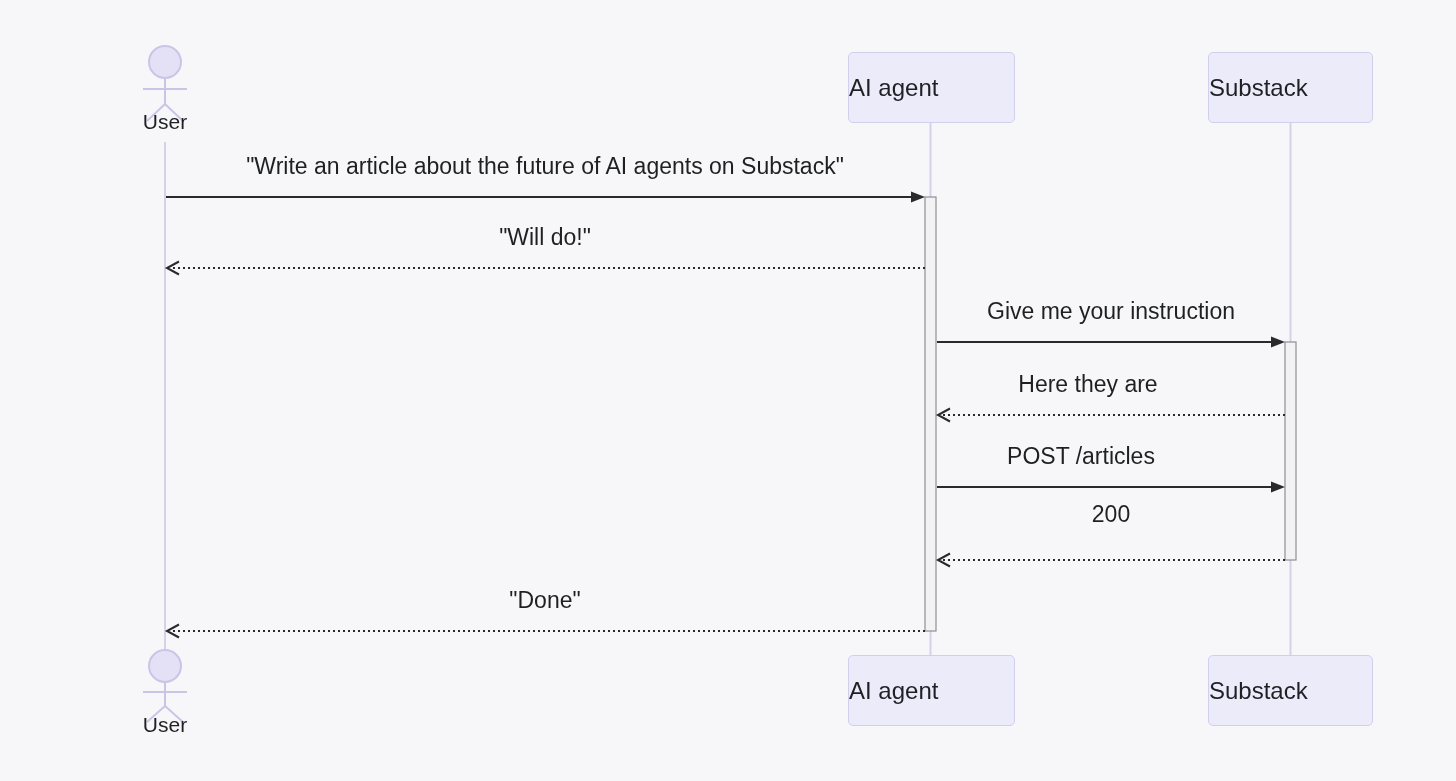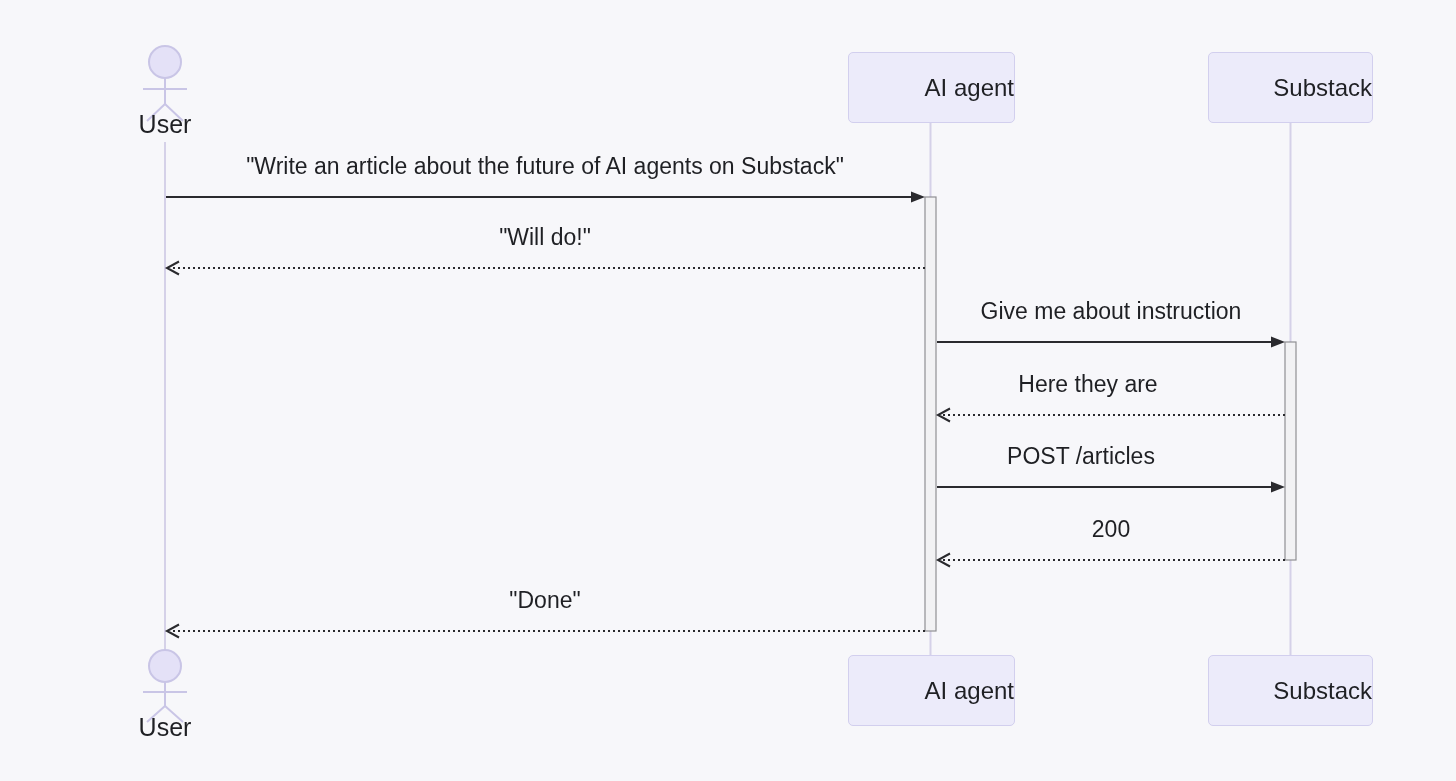--- a/index.html
+++ b/index.html
@@ -18,29 +18,29 @@
     position: absolute; left: 0; top: 0;
   }
   .participant-box {
     position: absolute;
     box-sizing: border-box;
     background: #ecebfa;
     border: 1px solid #d2cfee;
     border-radius: 5px;
     display: flex;
     align-items: center;
-    justify-content: flex-end;
+    justify-content: flex-start;
     font-size: 24px;
     color: #1f2024;
     z-index: 3;
   }
   .actor-label {
     position: absolute;
     text-align: center;
-    font-size: 25px;
+    font-size: 21px;
     color: #1f2024;
     z-index: 3;
   }
   .msg-label {
     position: absolute;
     text-align: center;
     font-size: 23px;
     color: #1f2024;
     height: 32px;
     line-height: 32px;
@@ -134,19 +134,19 @@
   </div>
   <div class="participant-box" style="left:1208px; top:655px; width:165px; height:71px;">
     <span>Substack</span>
   </div>
 
   <div class="actor-label" style="left:105px; top:110px; width:120px;">User</div>
   <div class="actor-label" style="left:105px; top:713px; width:120px;">User</div>
 
   <div class="msg-label" style="left:166px; top:150px; width:758px;">"Write an article about the future of AI agents on Substack"</div>
   <div class="msg-label" style="left:166px; top:221px; width:758px;">"Will do!"</div>
-  <div class="msg-label" style="left:937px; top:295px; width:348px;">Give me about instruction</div>
+  <div class="msg-label" style="left:937px; top:295px; width:348px;">Give me your instruction</div>
   <div class="msg-label" style="left:937px; top:368px; width:302px;">Here they are</div>
   <div class="msg-label" style="left:937px; top:440px; width:288px;">POST /articles</div>
-  <div class="msg-label" style="left:937px; top:513px; width:348px;">200</div>
+  <div class="msg-label" style="left:937px; top:498px; width:348px;">200</div>
   <div class="msg-label" style="left:166px; top:584px; width:758px;">"Done"</div>
 
 </div>
 
 </body></html>

